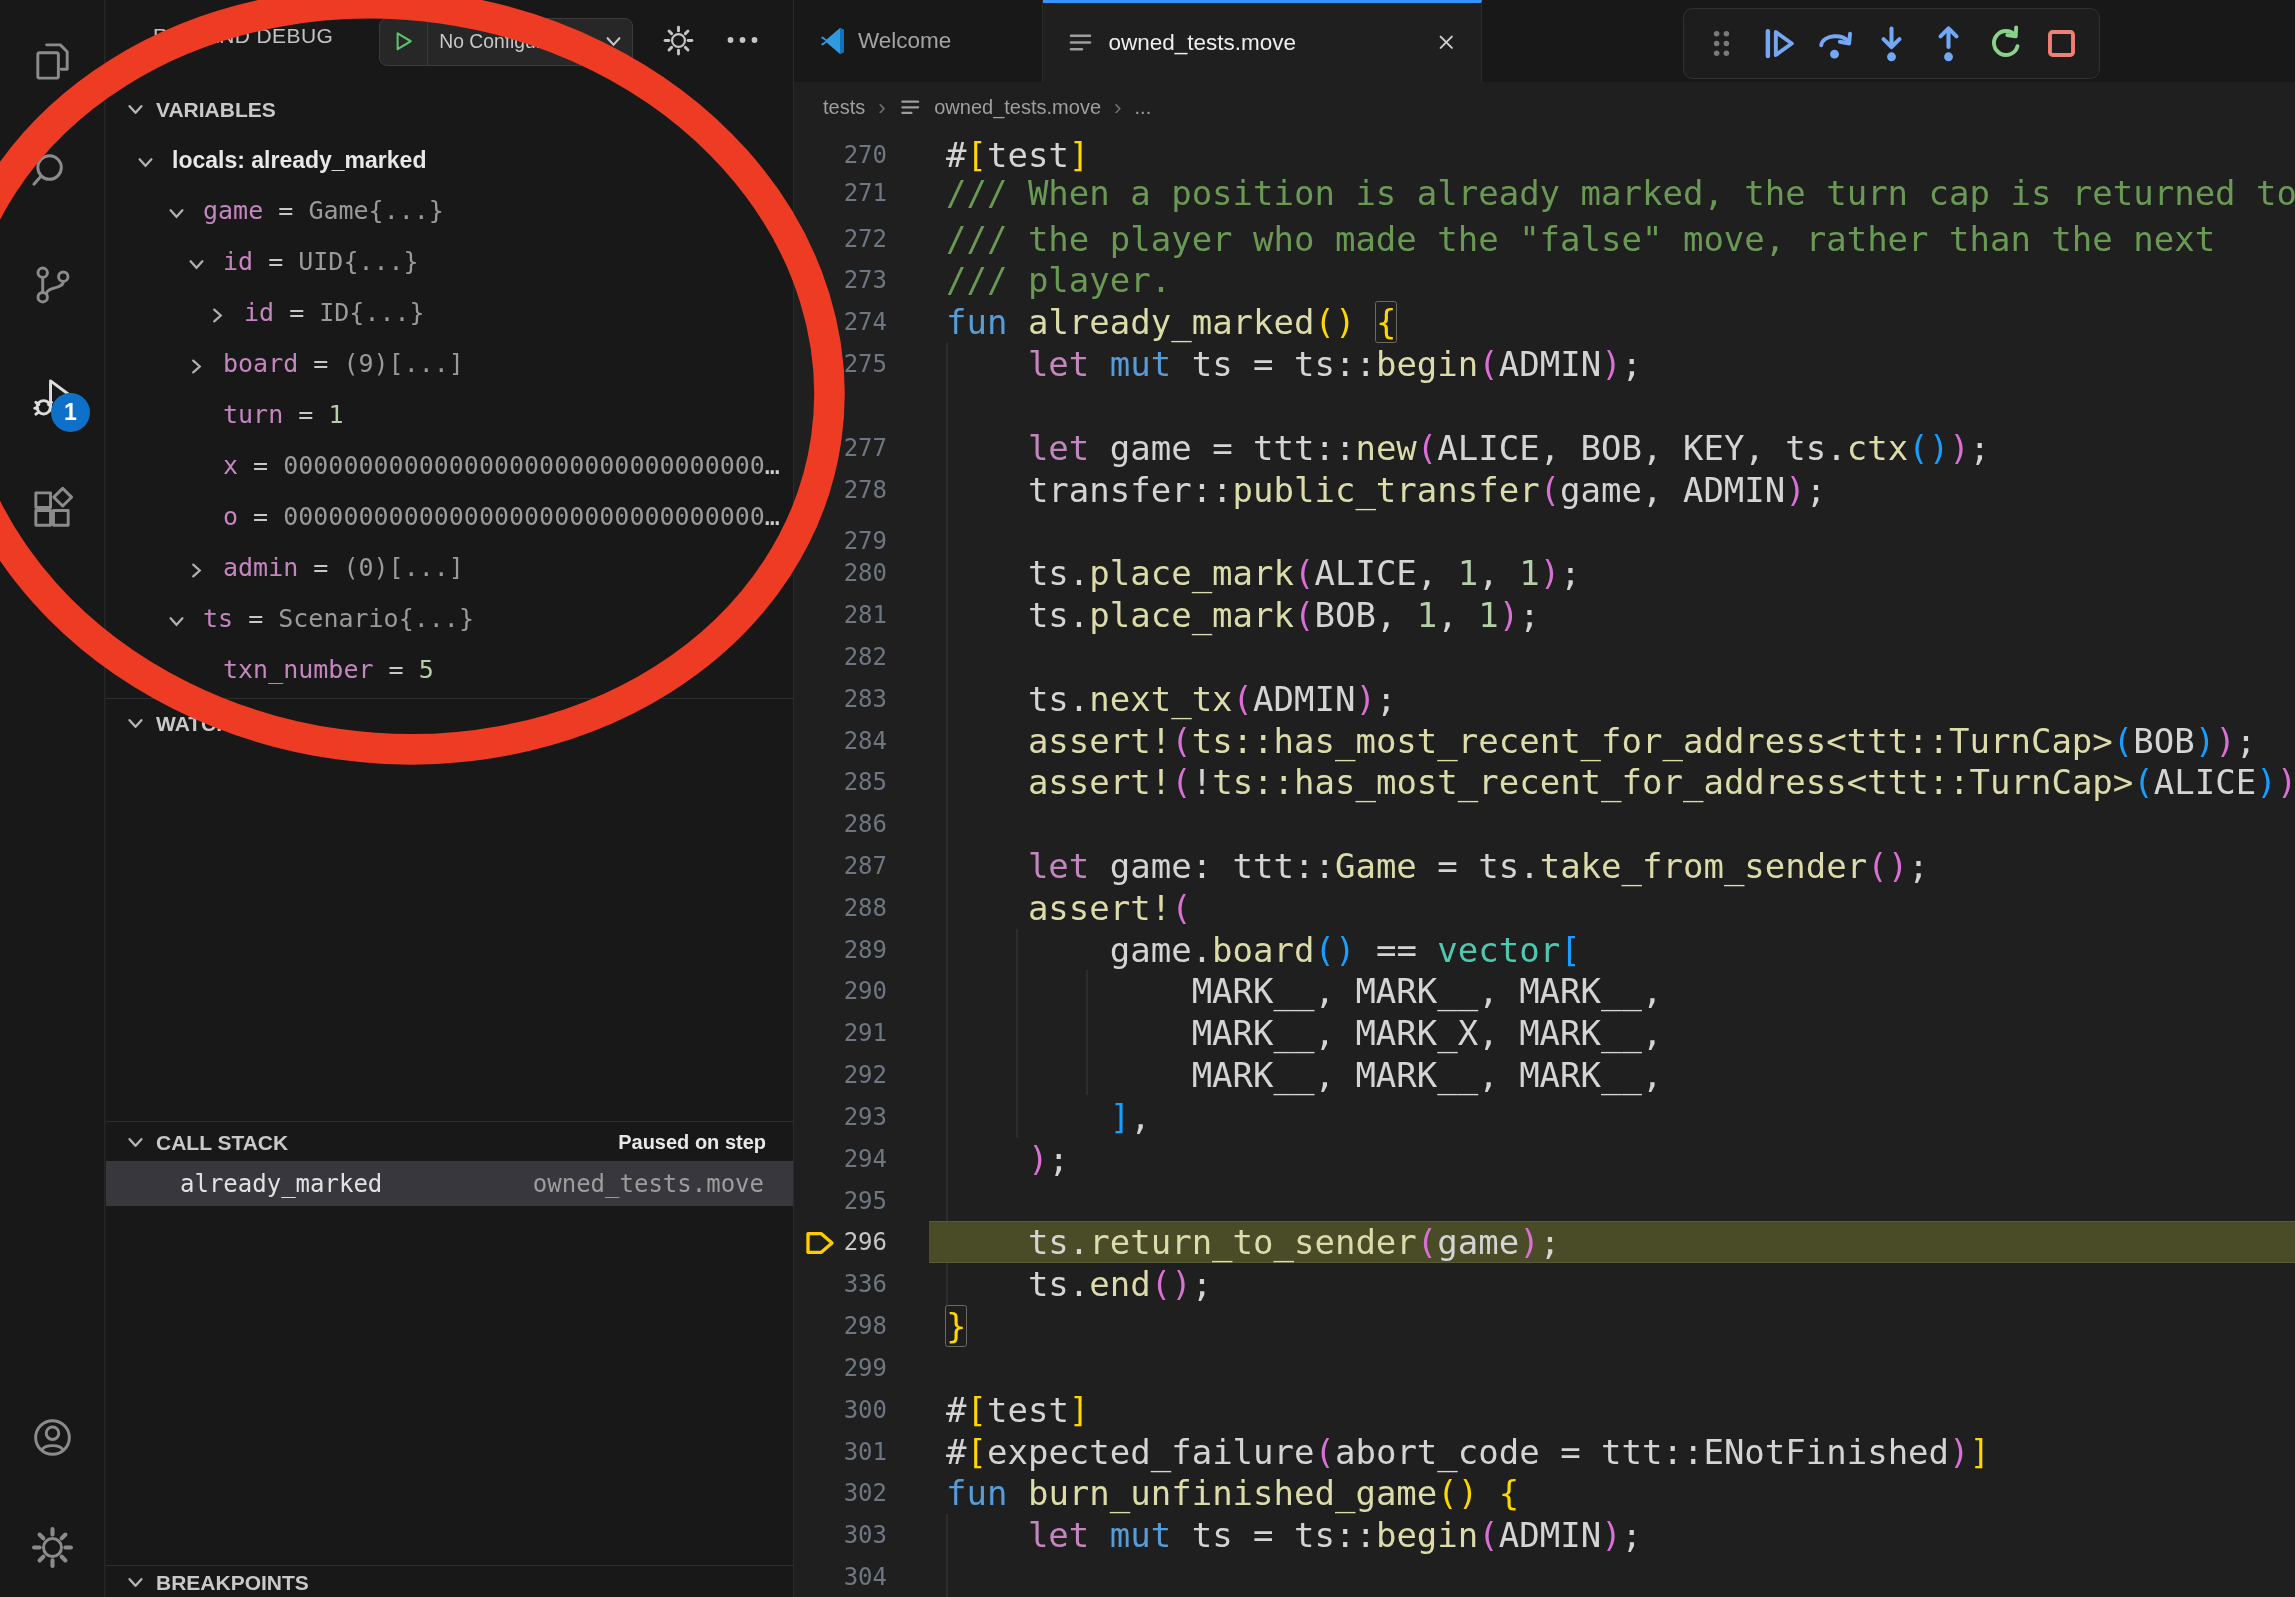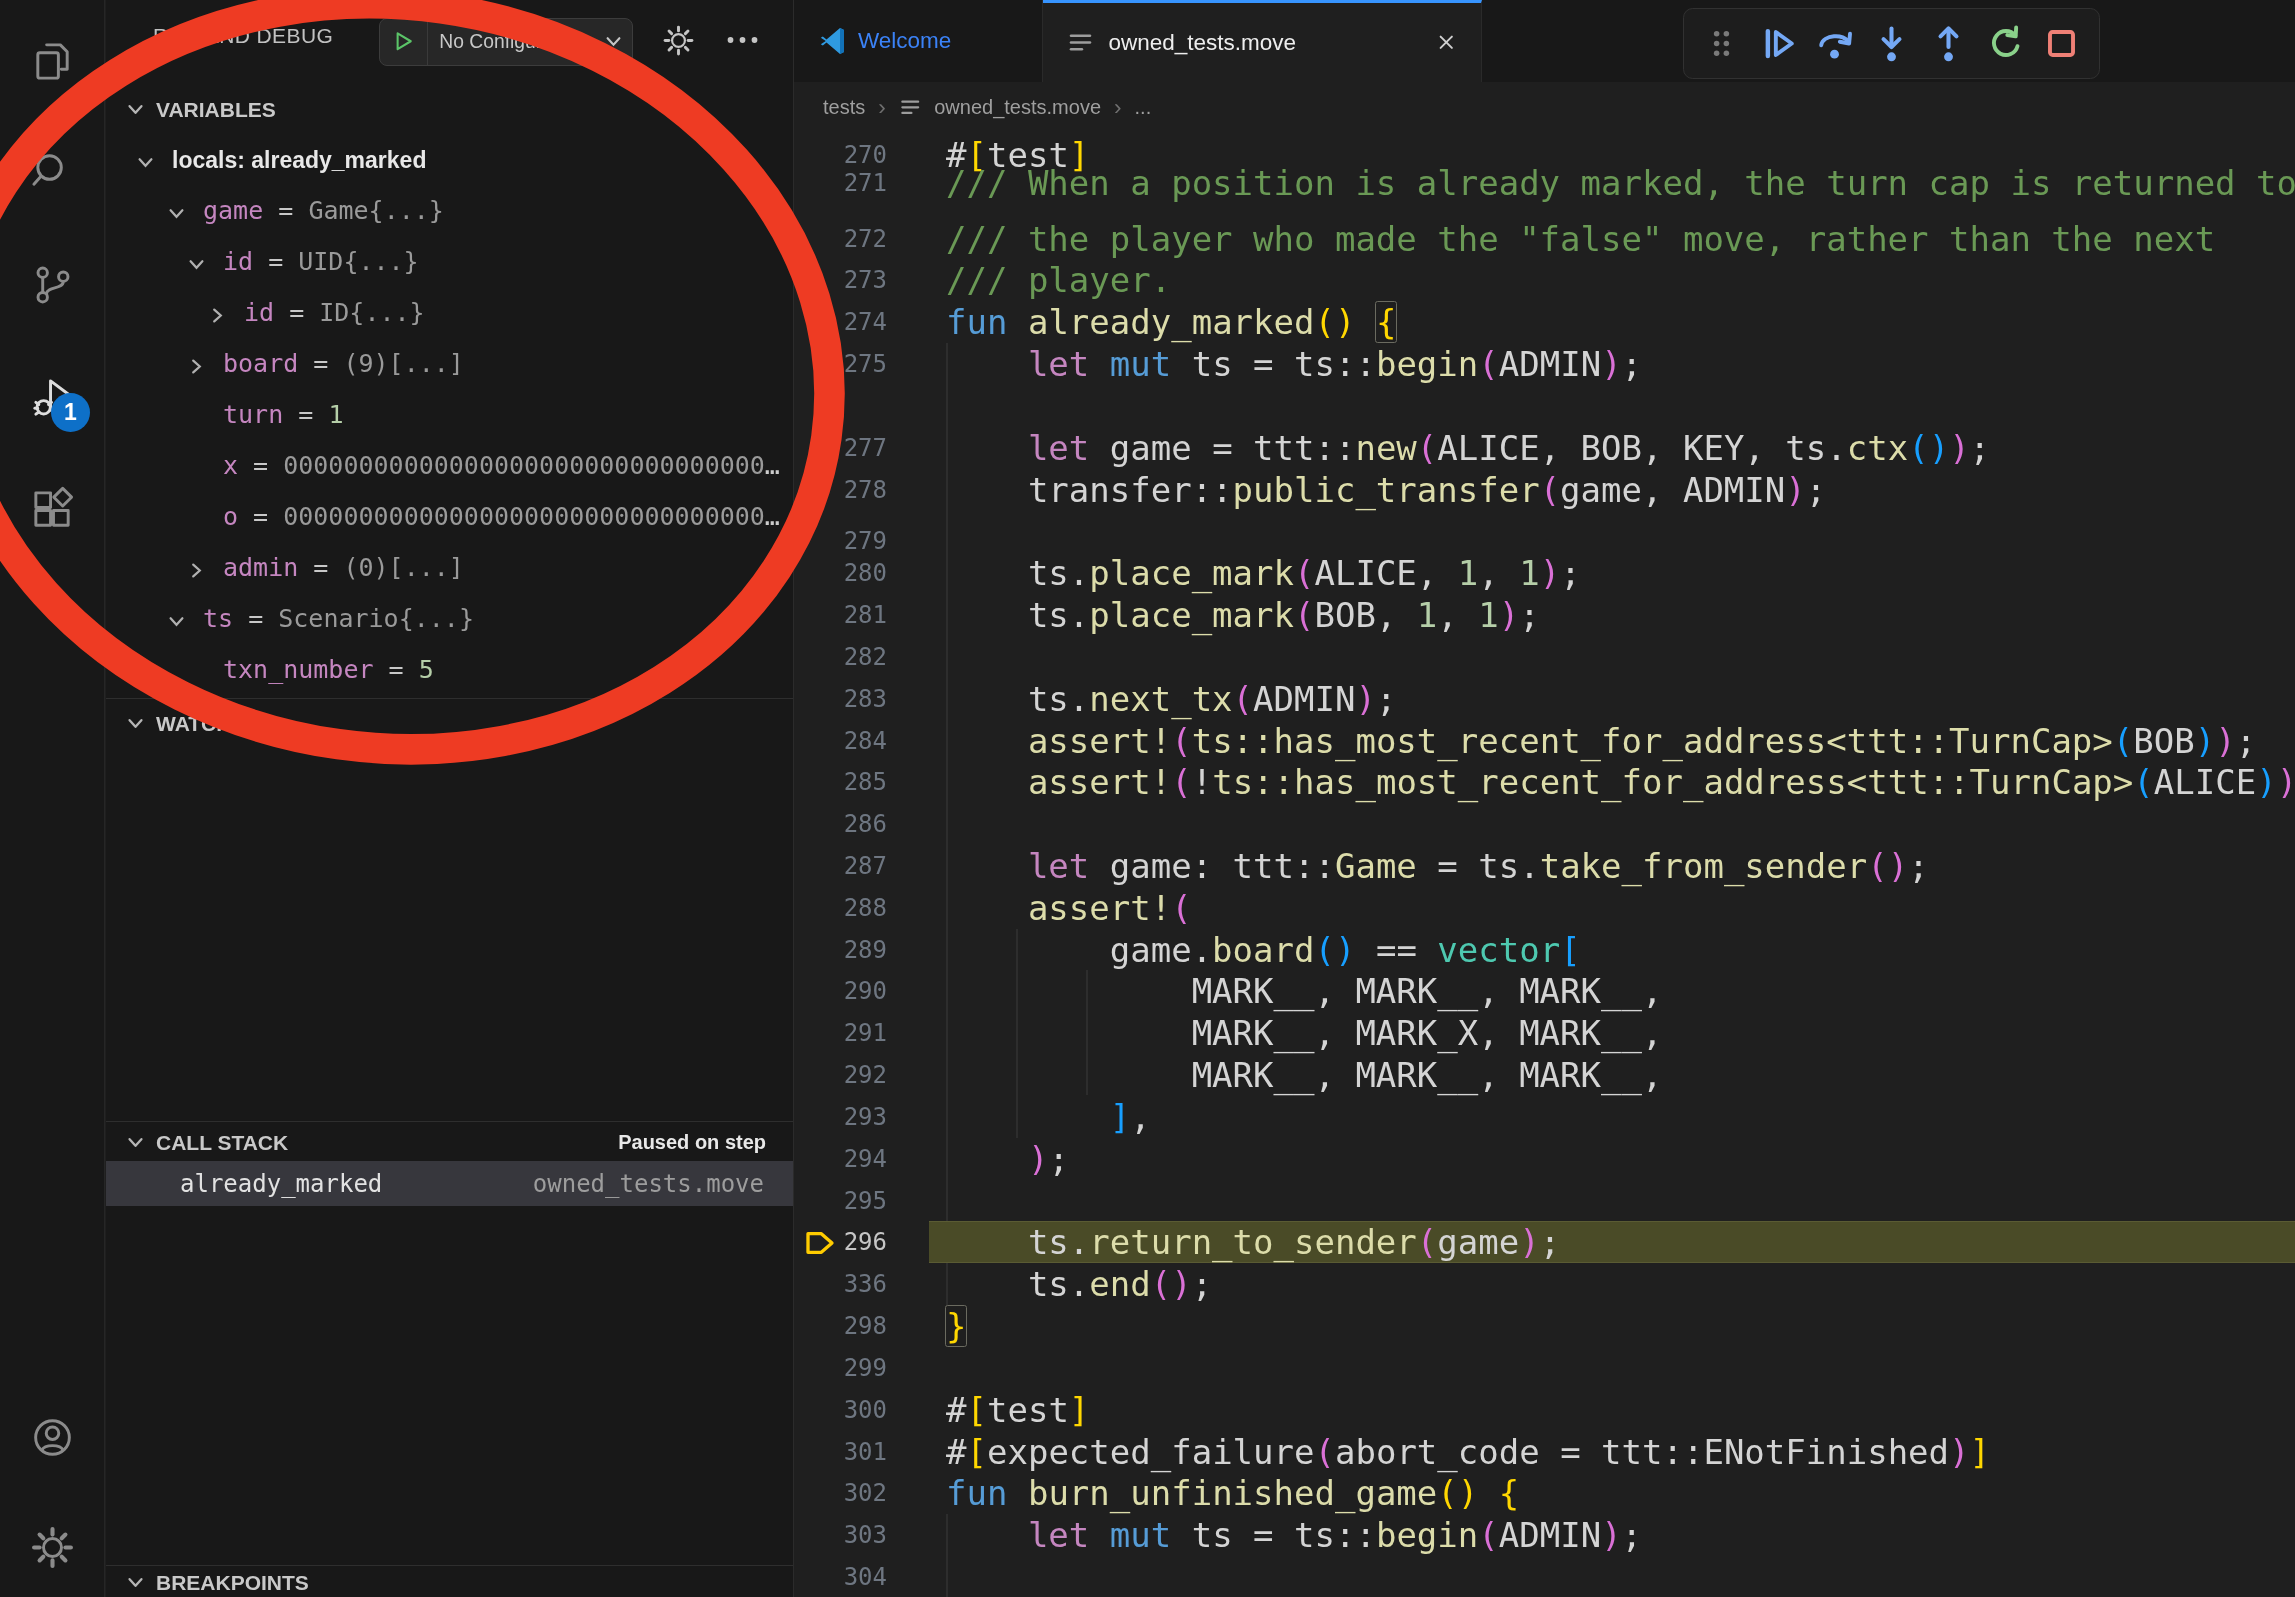--- a/index.html
+++ b/index.html
@@ -59,21 +59,21 @@
     padding:0 29px 0 74px; font-family:"DejaVu Sans Mono", monospace; font-size:24px; }
   .frame.selected { background:#37373d; }
   .frame .fn { color:#e2e2e2; } .frame .file { color:#9d9d9d; }
 
   
   .editor { position:absolute; left:793px; top:0; right:0; height:100%;
     background:#1f1f1f; border-left:0.8px solid #2b2b2b; }
   .tabbar { position:absolute; left:0; right:0; top:0; height:82px; background:#181818; }
   .tab { position:absolute; top:0; height:82px; display:flex; align-items:center;
     gap:14.5px; padding:0 24px; font-size:22.5px; }
-  .tab.inactive { left:0; width:249px; color:#3b82f6; border-right:0.8px solid #2a2a2a;gap:8px; }
+  .tab.inactive { left:0; width:249px; color:#a3a3a3; border-right:0.8px solid #2a2a2a;gap:8px; }
   .tab.active { left:249px; width:439px; background:#1f1f1f; color:#eeeeee;
     border-top:3.2px solid #3794ff; border-right:0.8px solid #2a2a2a; }
   .tab svg.fileicon { width:27px; height:27px; }
   .tab .close { margin-left:auto; display:flex; }
 
   .dbg-toolbar { position:absolute; right:195px; top:8px; width:417px; height:71px;
     background:#1d1d1d; border:1.6px solid #313131; border-radius:9.7px;
     display:flex; align-items:center; justify-content:space-evenly; z-index:5; }
   .dbg-btn { display:flex; align-items:center; justify-content:center; }
   .dbg-btn svg { width:39px; height:39px; }
@@ -378,21 +378,21 @@
 
     <div class="code" id="code-lines">
         <div class="guide" style="left: 152px; top: 209px; height: 962px;"></div>
         <div class="guide" style="left: 222px; top: 795px; height: 209px;"></div>
         <div class="guide" style="left: 292px; top: 836px; height: 125px;"></div>
         <div class="guide" style="left: 152px; top: 1380px; height: 84px;"></div>
         <div class="crow" style="top: 0px;">
           <span class="ln">270</span>
           <span class="lc"><span class="c-w">#</span><span class="c-b1">[</span><span class="c-w">test</span><span class="c-b1">]</span></span>
         </div>
-        <div class="crow" style="top: 28px;">
+        <div class="crow" style="top: 38px;">
           <span class="ln">271</span>
           <span class="lc"><span class="c-cm">/// When a position is already marked, the turn cap is returned to</span></span>
         </div>
         <div class="crow" style="top: 84px;">
           <span class="ln">272</span>
           <span class="lc"><span class="c-cm">/// the player who made the "false" move, rather than the next</span></span>
         </div>
         <div class="crow" style="top: 125px;">
           <span class="ln">273</span>
           <span class="lc"><span class="c-cm">/// player.</span></span>

